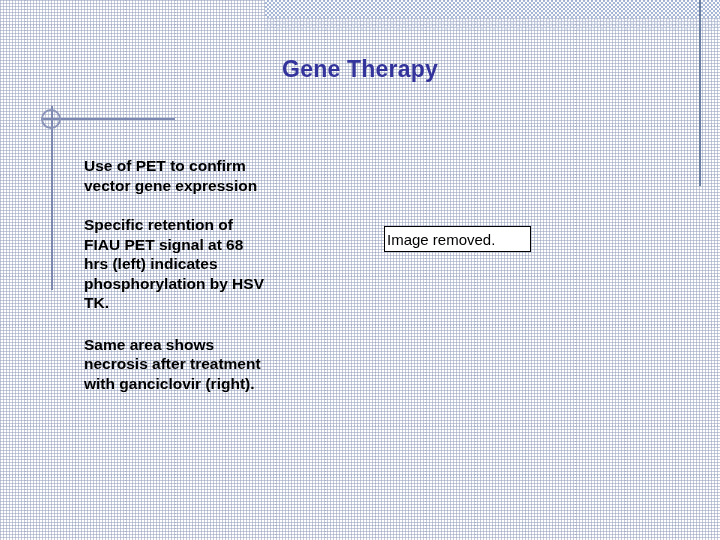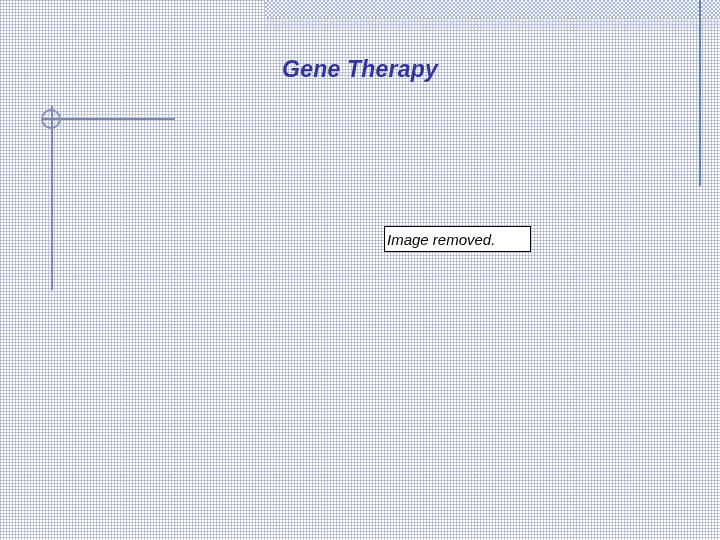--- a/index.html
+++ b/index.html
@@ -24,21 +24,20 @@
       repeating-linear-gradient(to right,
         rgba(150,160,190,0.55) 0px, rgba(150,160,190,0.55) 1px,
         rgba(255,255,255,0) 1px, rgba(255,255,255,0) 3px),
       repeating-linear-gradient(to bottom,
         rgba(150,160,190,0.55) 0px, rgba(150,160,190,0.55) 1px,
         rgba(255,255,255,0) 1px, rgba(255,255,255,0) 3px);
     background-size: 100% 1px, 1px 100%;
     background-repeat: repeat-y, repeat-x;
     background-position: 0 0, 0 0;
     overflow: hidden;
-    font-style: italic;
   }
 
   
   .grid-layer {
     position: absolute;
     left: 0; top: 0;
     width: 720px;
     height: 540px;
     pointer-events: none;
   }
@@ -220,16 +219,21 @@
   <div class="checker-fade"></div>
 
   <div class="right-rule"></div>
 
   <div class="deco-hline"></div>
   <div class="deco-vline"></div>
   <div class="deco-circle"></div>
 
   <div class="slide-title">Gene Therapy</div>
 
+  <div class="body-col">
+    <p class="para p1">Use of PET to confirm vector gene expression</p>
+    <p class="para p2">Specific retention of FIAU PET signal at 68 hrs (left) indicates phosphorylation by HSV TK.</p>
+    <p class="para p3">Same area shows necrosis after treatment with ganciclovir (right).</p>
+  </div>
 
   <div class="img-removed">Image removed.</div>
 
 </div>
 
 </body></html>

